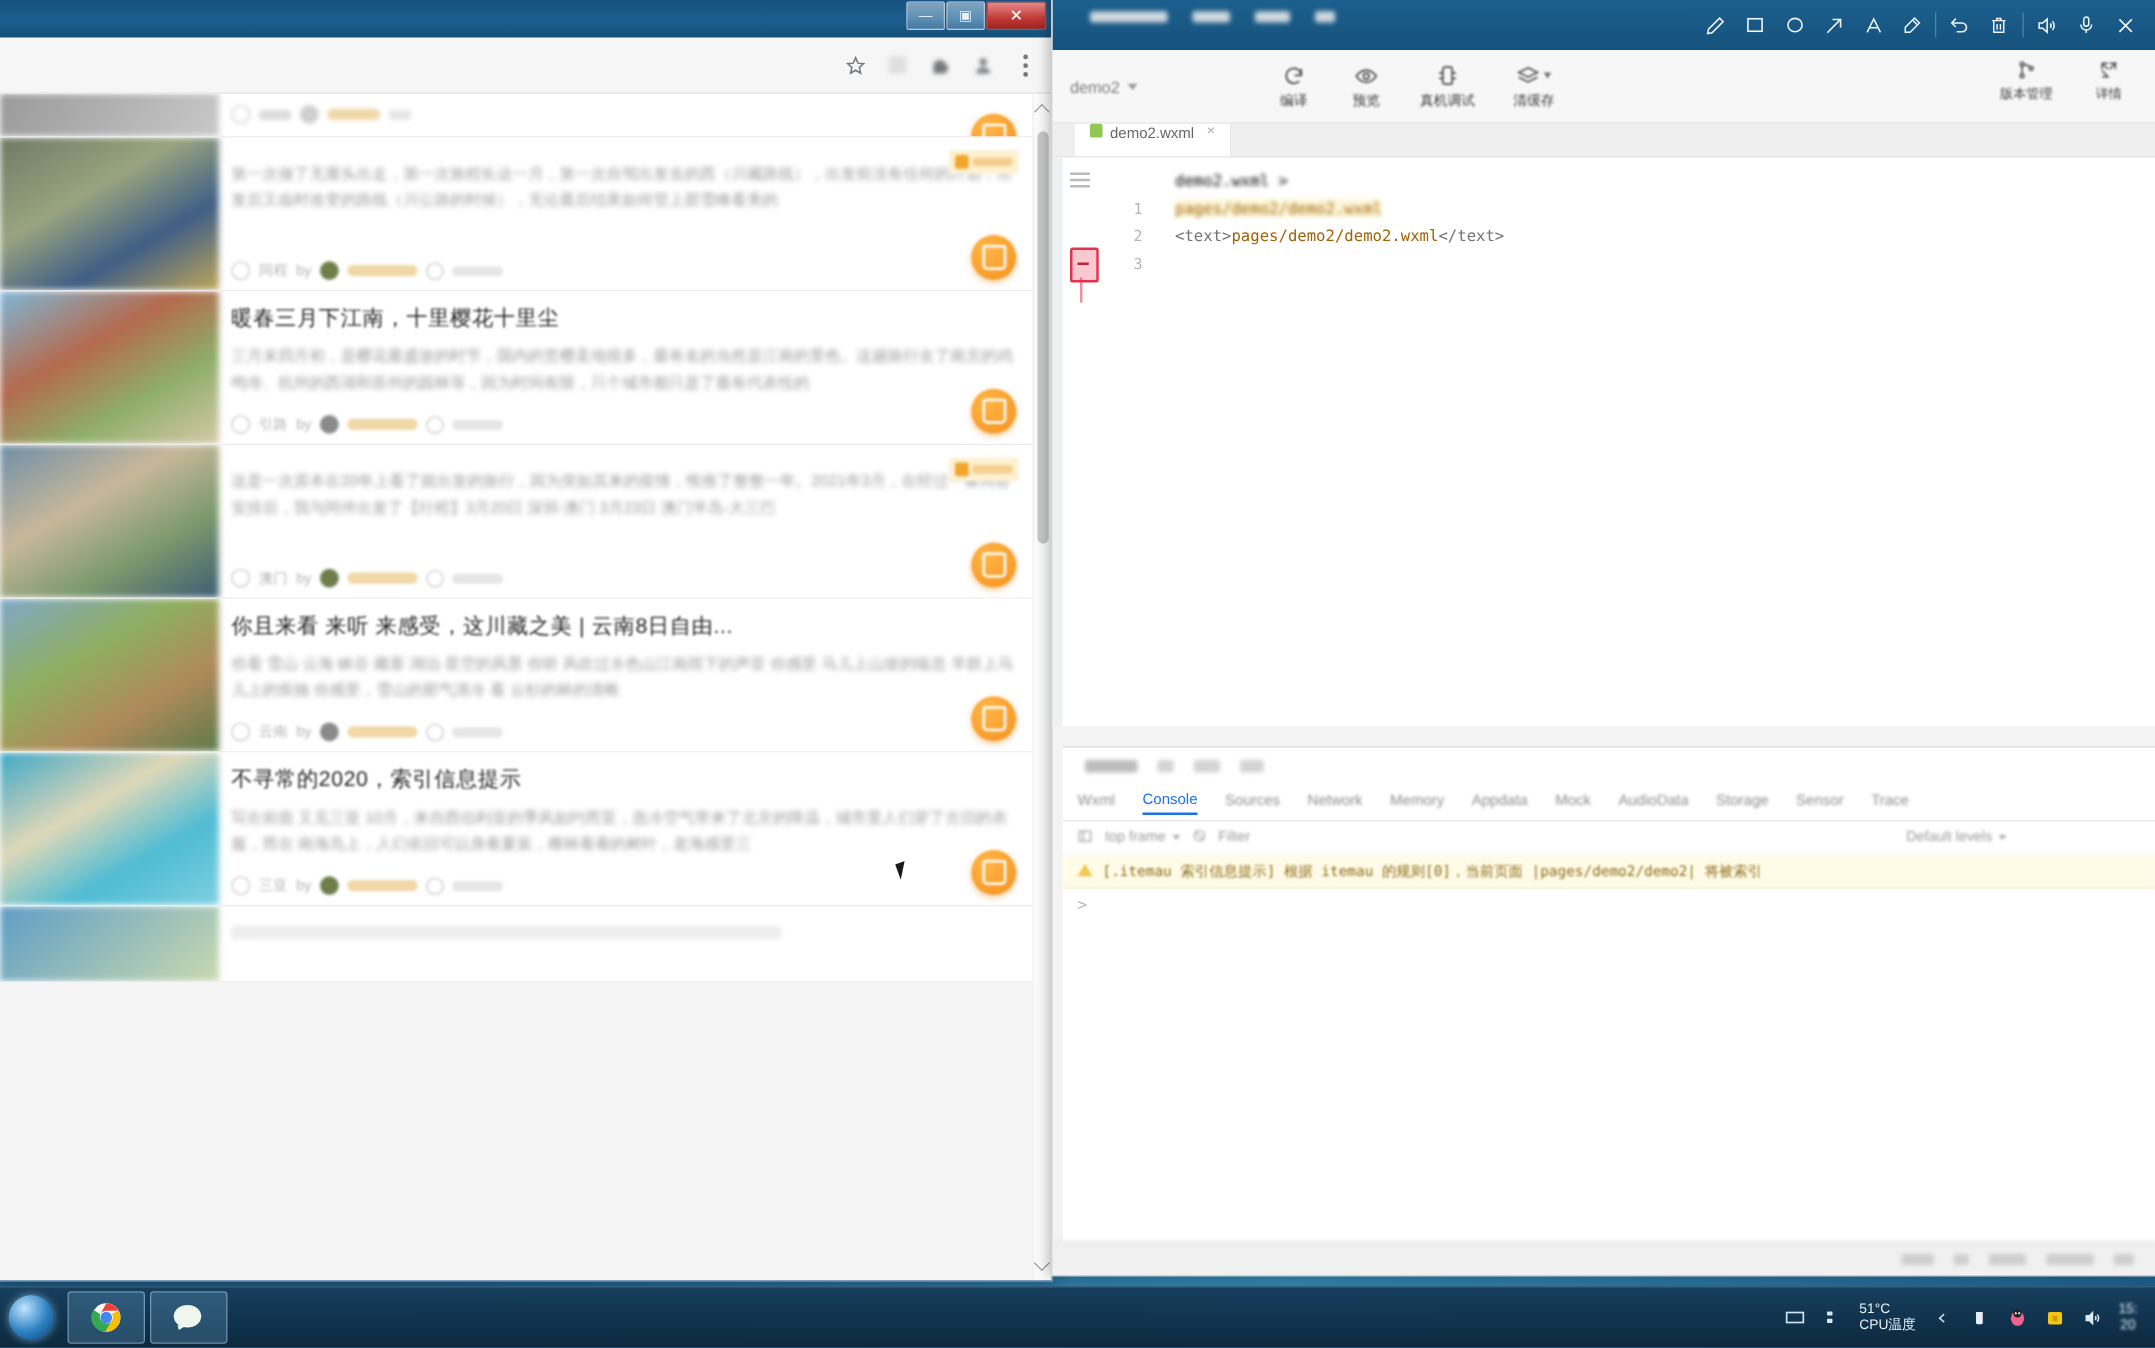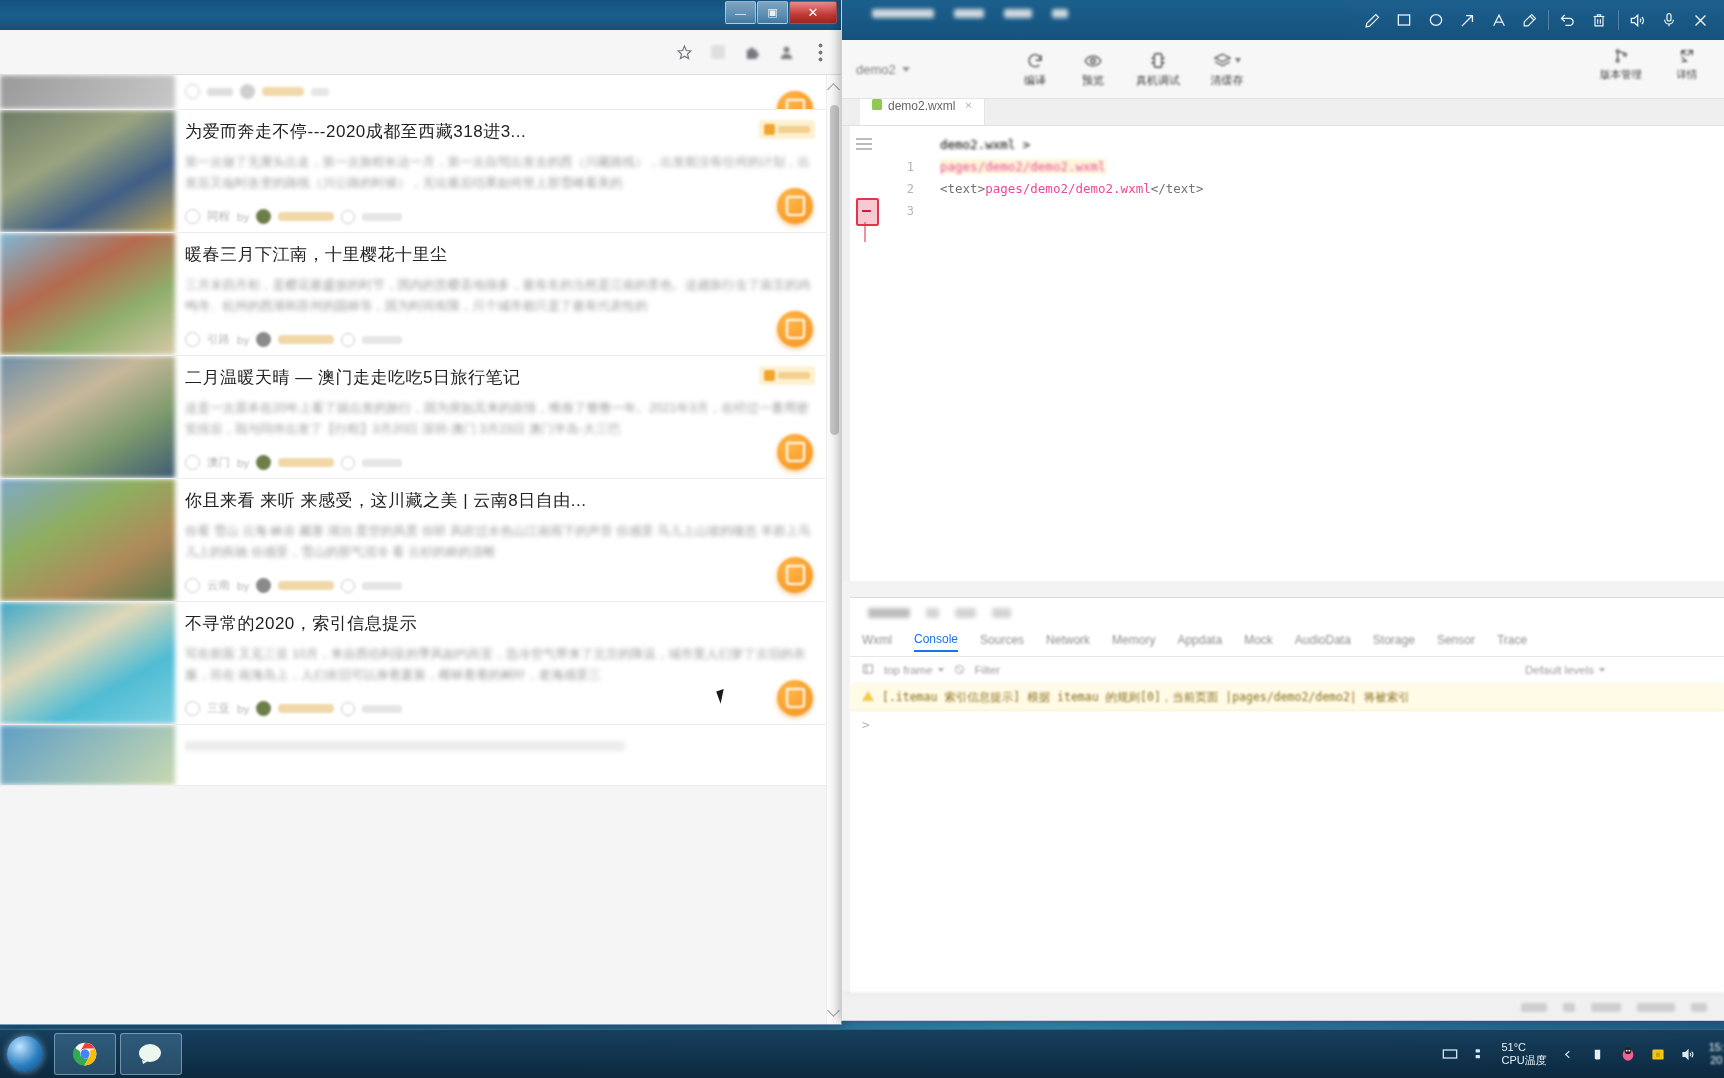--- a/index.html
+++ b/index.html
@@ -149,21 +149,21 @@
 
   .dt-editor{position:relative;height:455px;background:#fff;overflow:hidden;
     font-size:12.5px;}
   .gutter-ico{position:absolute;left:14px;top:12px;width:16px;height:12px;
     display:flex;flex-direction:column;justify-content:space-between;filter:blur(.6px);}
   .gutter-ico i{display:block;height:2px;background:#bbb;}
   .dt-code-line{display:flex;align-items:flex-start;height:22px;line-height:22px;padding-left:46px;}
   .ln{width:26px;text-align:right;color:#b4b4b4;font-size:12px;flex:none;filter:blur(.5px);}
   .code{padding-left:26px;white-space:pre;}
   .tok-tag{color:#737373;}
-  .tok-txt{color:#ec4899;}
+  .tok-txt{color:#a16207;}
   .blurline{filter:blur(1.6px);}
   .errbox{
     position:absolute;left:14px;top:72px;width:19px;height:24px;
     border:2px solid #e4344d;background:#f9c9d1;border-radius:2px;
   }
   .errbox:after{content:"";position:absolute;left:4px;top:10px;width:9px;height:2px;background:#c22338;}
   .errtail{position:absolute;left:22px;top:96px;width:2px;height:20px;background:#e4344d;opacity:.55;}
   .editor-left-rail{position:absolute;left:0;top:0;bottom:0;width:8px;background:#eef1f3;}
 
   
@@ -221,21 +221,21 @@
   }
   .start-orb{width:50px;height:44px;display:flex;align-items:center;justify-content:center;}
   .orb{width:36px;height:36px;border-radius:50%;
     background:radial-gradient(circle at 35% 30%,#bfe4ff,#2b7fc0 55%,#0c4272);
     box-shadow:0 0 7px rgba(160,215,255,.6);}
   .tb-item{
     width:60px;height:40px;margin-left:4px;border:1px solid rgba(180,215,240,.5);
     border-radius:3px;background:rgba(110,170,210,.28);
     display:flex;align-items:center;justify-content:center;
   }
-  .tray{margin-left:auto;display:flex;align-items:center;gap:12px;padding-right:0;
+  .tray{margin-left:auto;display:flex;align-items:center;gap:12px;padding-right:14px;
     color:#dce9f2;font-size:11px;justify-content:flex-end;}
   .tray-ico{width:18px;height:18px;display:flex;align-items:center;justify-content:center;}
   .cpu-temp{line-height:13px;text-align:left;filter:blur(.5px);font-size:11px;color:#e4f0f7;}
   .clock{line-height:13px;text-align:center;font-size:11px;color:#e9f3fa;filter:blur(1.1px);}
 </style>
 </head>
 <body>
 
 <div id="desktop"></div>
 
@@ -292,21 +292,20 @@
               <span style="width:18px;height:8px;background:#e5e5e5;border-radius:3px;"></span>
             </div>
             <div class="fab" style="bottom:-18px;">
               <span class="fab-glyph"></span>
             </div>
           </div>
         </div>
         <div class="card">
           <div class="thumb" style="background:linear-gradient(150deg,#6d7a66 0%,#9aa47f 38%,#3f5e86 68%,#c0a659 100%);"></div>
           <div class="body">
-            <div class="card-title">为爱而奔走不停---2020成都至西藏318进3...</div>
             <div class="card-desc">第一次做了无厘头出走，第一次旅程长达一月，第一次自驾出发去的西（川藏路线），出发前没有任何的计划，出发后又临时改变的路线（川公路的时候），无论最后结果如何登上那雪峰看美的</div>
             <div class="card-meta">
               <span class="meta-dot"></span>
               <span>同程</span>
               <span>by</span>
               <span class="meta-avatar" style="background:#6d7e4a;"></span>
               <span class="meta-pill" style="width:56px;"></span>
               <span class="meta-dot" style="width:12px;height:12px;"></span>
               <span style="width:40px;height:8px;background:#e6e6e6;border-radius:3px;"></span>
             </div>
@@ -334,21 +333,20 @@
               <span style="width:40px;height:8px;background:#e6e6e6;border-radius:3px;"></span>
             </div>
             <div class="fab">
               <span class="fab-glyph"></span>
             </div>
           </div>
         </div>
         <div class="card">
           <div class="thumb" style="background:linear-gradient(150deg,#6f8fa8 0%,#c8b89a 38%,#7d9a6d 68%,#3e5c74 100%);"></div>
           <div class="body">
-            <div class="card-title">二月温暖天晴 — 澳门走走吃吃5日旅行笔记</div>
             <div class="card-desc">这是一次原本在20年上看了就出发的旅行，因为突如其来的疫情，惟推了整整一年。2021年3月，在经过一番周密安排后，我与同伴出发了【行程】3月20日 深圳-澳门 3月23日 澳门半岛-大三巴</div>
             <div class="card-meta">
               <span class="meta-dot"></span>
               <span>澳门</span>
               <span>by</span>
               <span class="meta-avatar" style="background:#6d7e4a;"></span>
               <span class="meta-pill" style="width:56px;"></span>
               <span class="meta-dot" style="width:12px;height:12px;"></span>
               <span style="width:40px;height:8px;background:#e6e6e6;border-radius:3px;"></span>
             </div>

